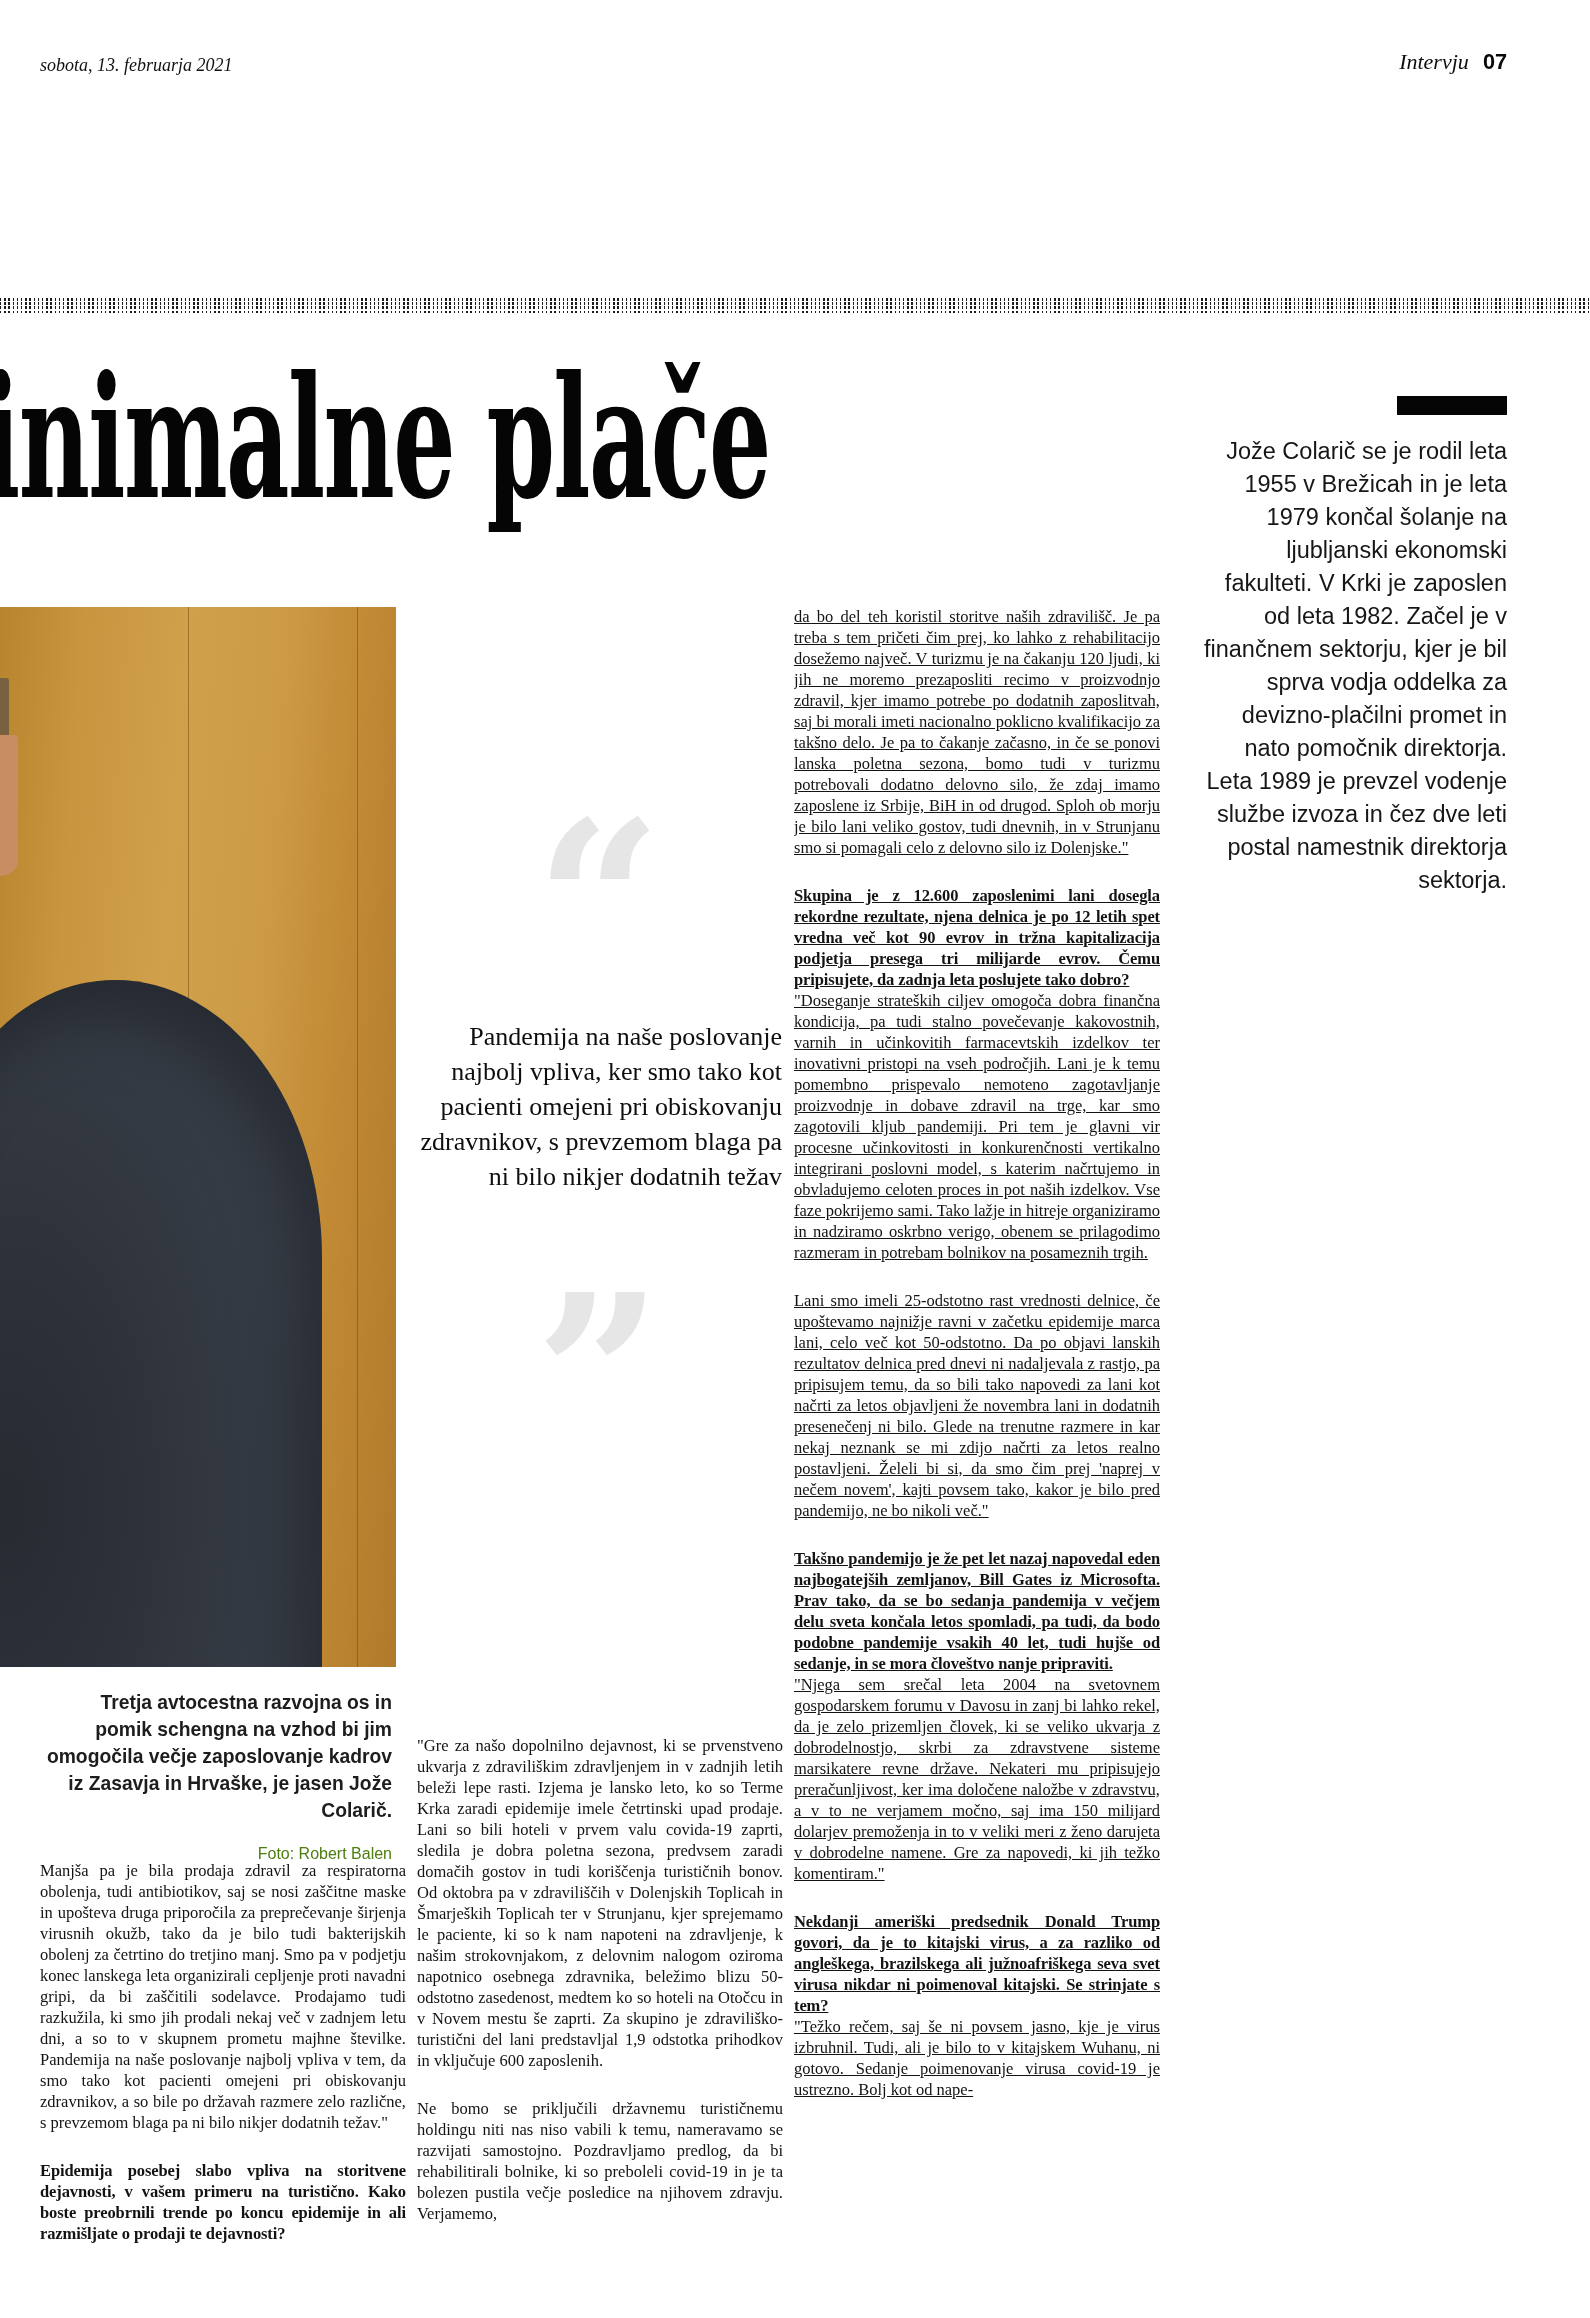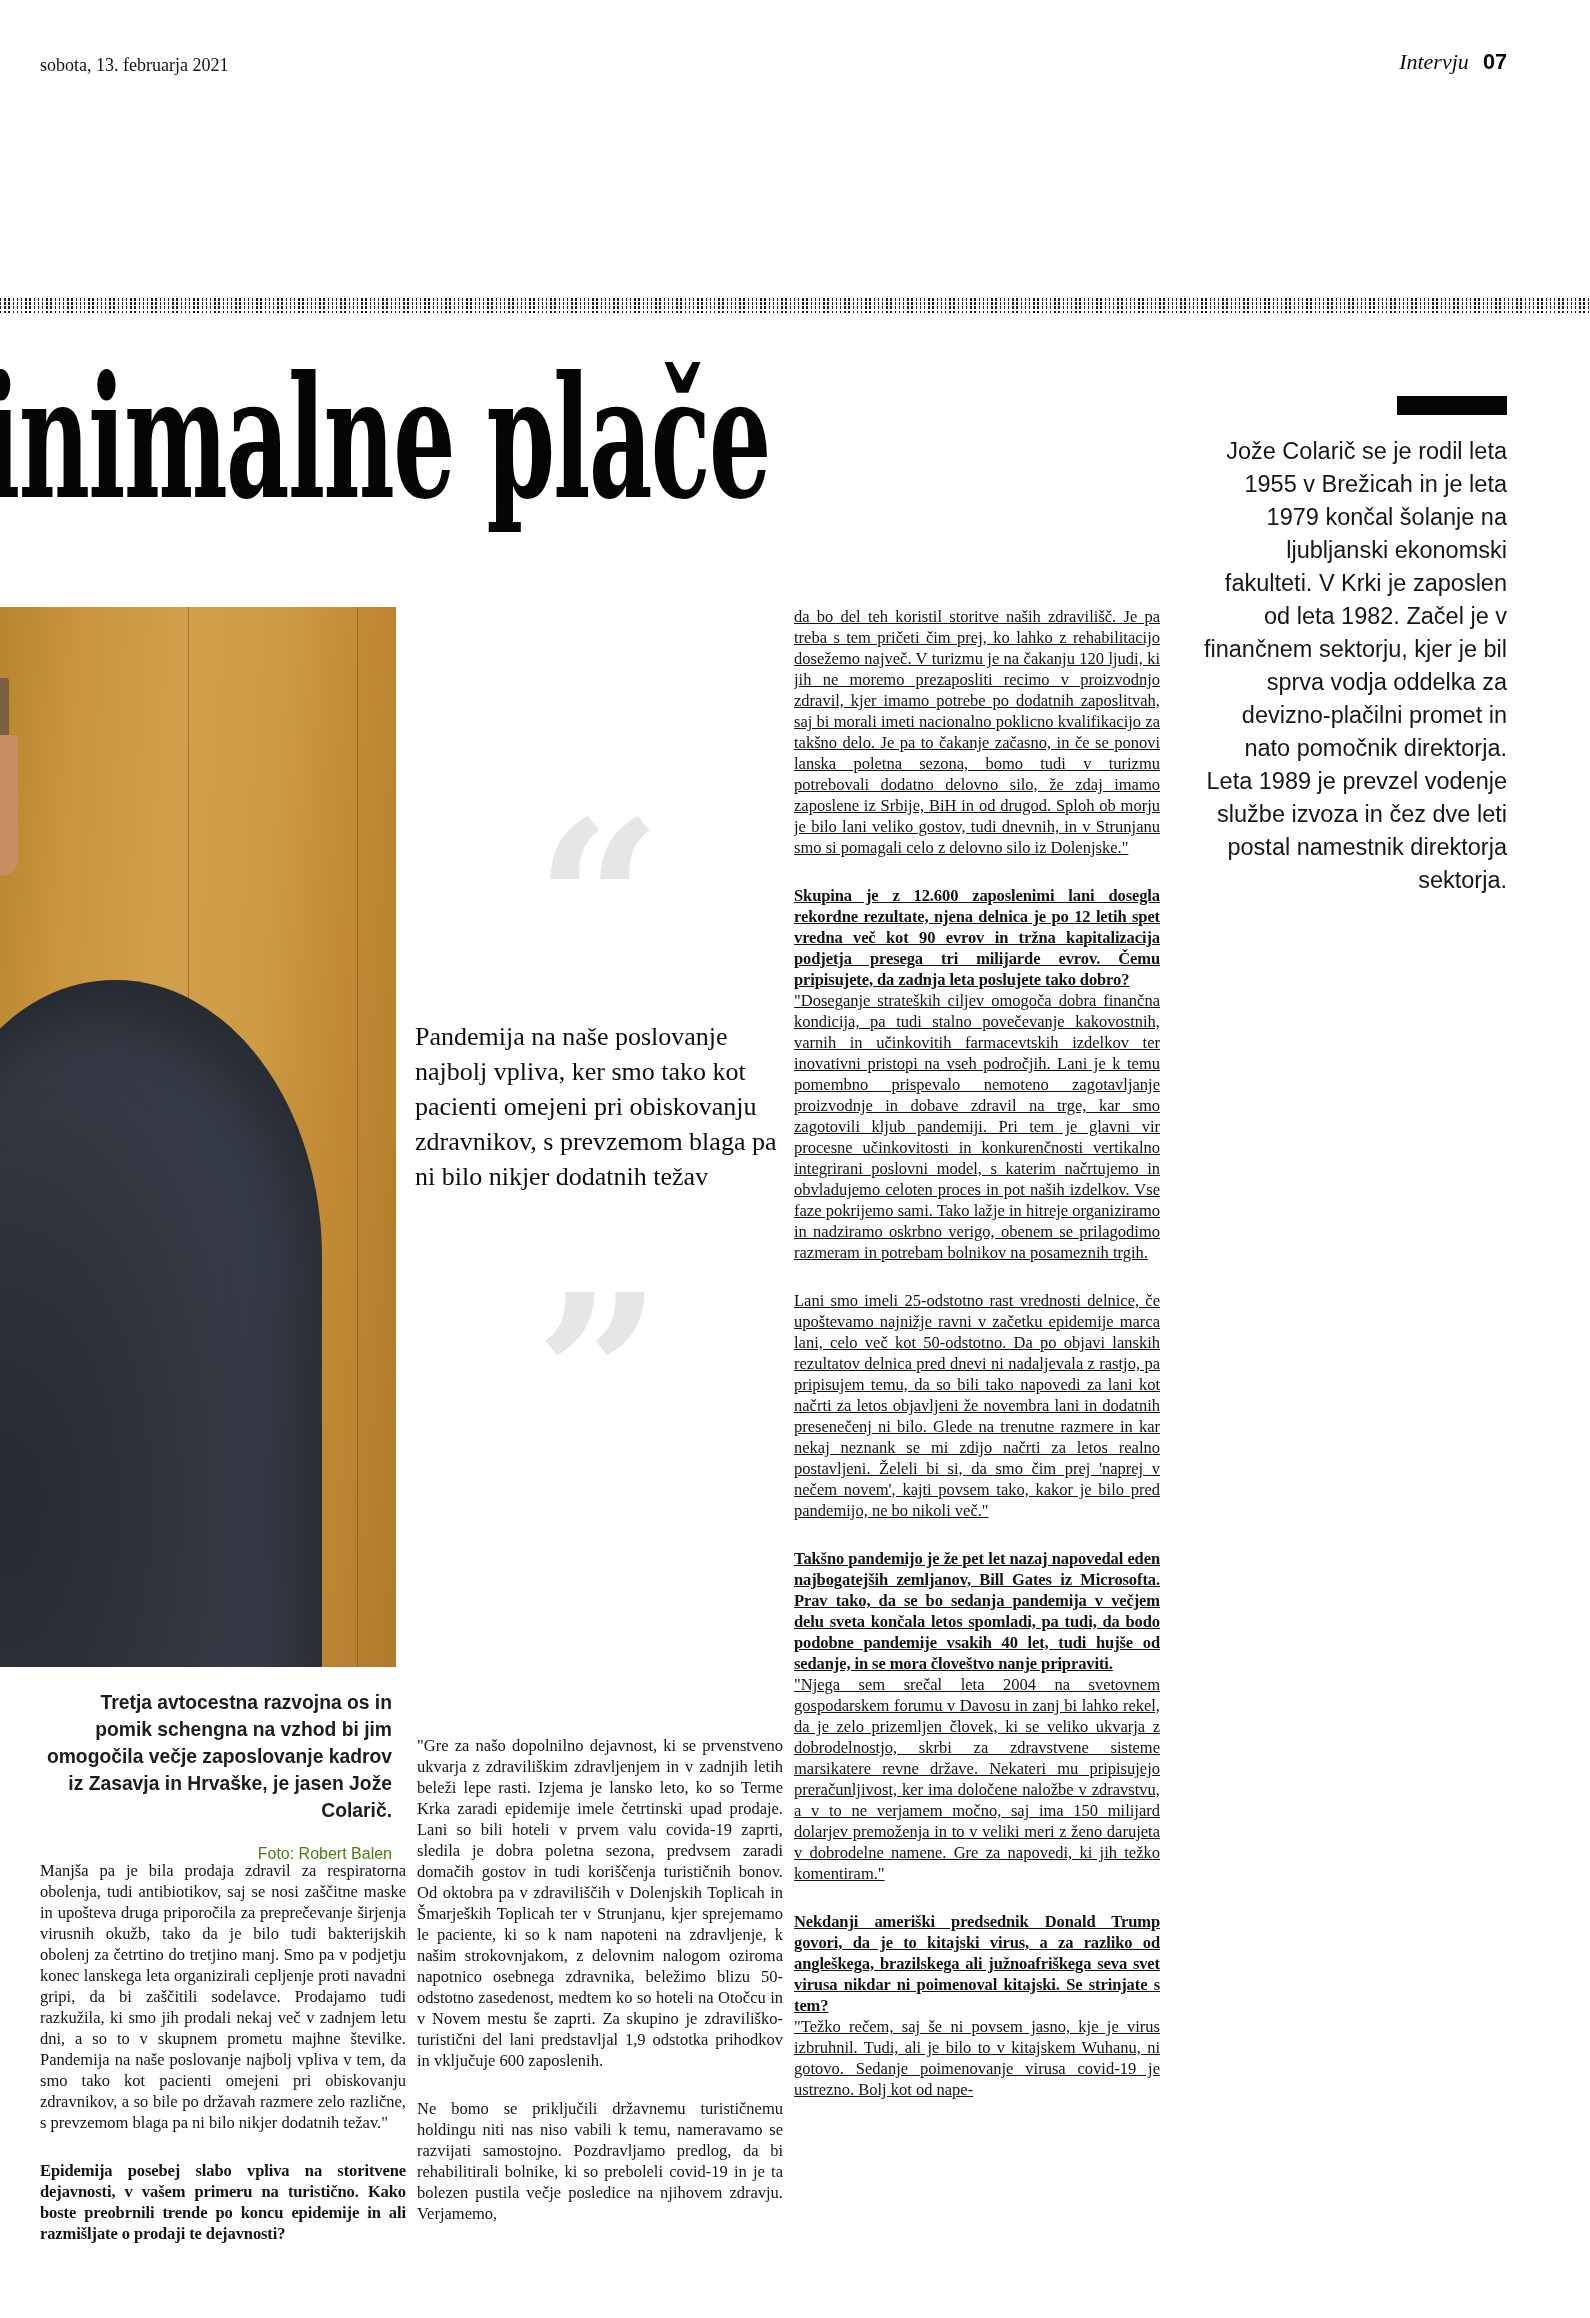--- a/index.html
+++ b/index.html
@@ -9,20 +9,21 @@
     background:#ffffff;
     overflow:hidden;
     font-family:"Liberation Serif", serif;
     color:#131313;
   }
   
   .masthead-date{
     position:absolute;left:40px;top:55px;
     font-size:18px;line-height:1.2;color:#111;
     font-family:"Liberation Serif", serif;
+    font-style:italic;
   }
   .masthead-right{
     position:absolute;right:83px;top:49px;
     white-space:nowrap;
   }
   .section-name{
     font-family:"Liberation Serif", serif;
     font-style:italic;font-size:22px;color:#0d0d0d;
   }
   .page-num{
@@ -84,21 +85,21 @@
   .pq-open,.pq-close{
     position:absolute;left:415px;width:367px;text-align:center;
     font-family:"DejaVu Serif", serif;font-weight:700;
     font-size:221px;line-height:1;color:#e6e6e6;
     pointer-events:none;
   }
   .pq-open{top:792px;height:221px;}
   .pq-close{top:1265px;height:221px;}
   .pq-text{
     position:absolute;left:415px;top:1019px;width:367px;
-    text-align:left;
+    text-align:right;
     font-family:"Liberation Serif", serif;font-weight:500;
     font-size:26px;line-height:35px;color:#0e0e0e;
   }
   
   .black-bar{
     position:absolute;right:83px;top:396px;width:110px;height:19.3px;
     background:#050505;
   }
   .bio-block{
     position:absolute;right:83px;top:435px;width:308px;

